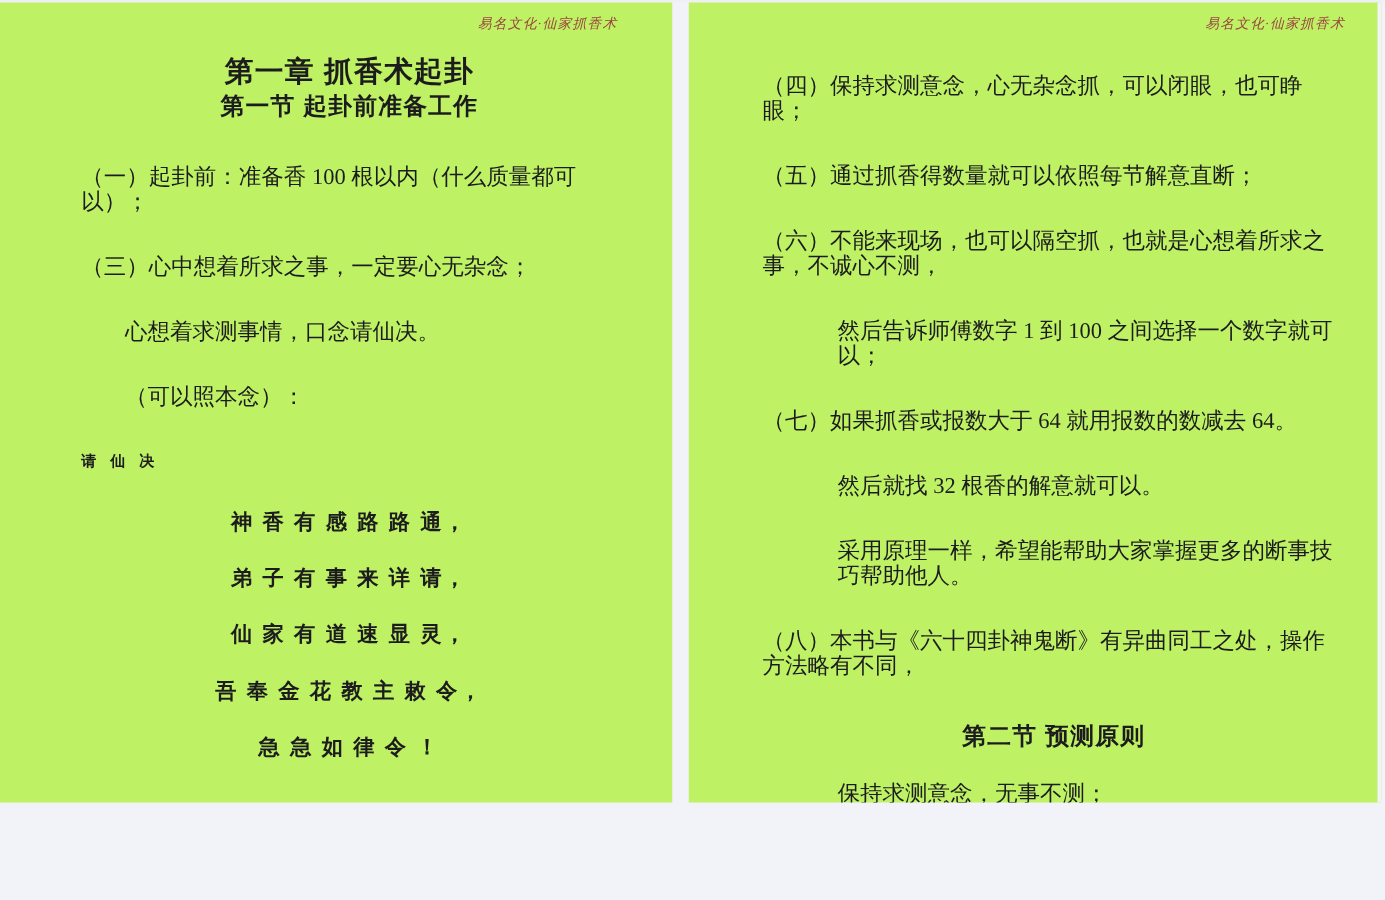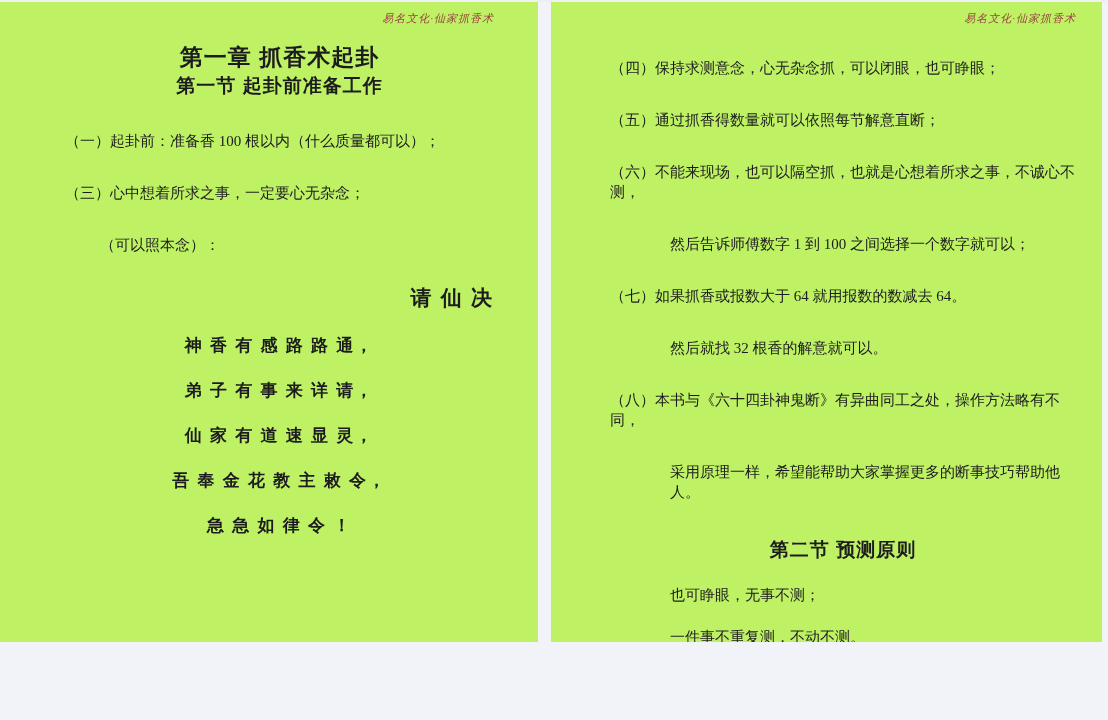--- a/index.html
+++ b/index.html
@@ -26,21 +26,21 @@
   .page-header {
     padding-top: 9px;
     height: 24px;
     text-align: right;
     font-size: 11px;
     font-style: italic;
     color: #9a4341;
     letter-spacing: 1px;
     font-family: "Liberation Serif", "DejaVu Serif", serif;
   }
-  .line { line-height: 20px; font-size: 15px; }
+  .line { line-height: 20px; font-size: 18px; }
   .kind-chapter-title {
     margin-top: 16px;
     font-size: 23px;
     line-height: 31px;
     font-weight: bold;
     text-align: center;
     font-family: "Liberation Sans", "DejaVu Sans", sans-serif;
     letter-spacing: 1px;
   }
   .kind-section-title {
@@ -51,25 +51,26 @@
     font-family: "Liberation Sans", "DejaVu Sans", sans-serif;
     letter-spacing: 1px;
   }
   .page-right .kind-section-title { margin-top: 35px; }
   .kind-item { margin-top: 32px; }
   .kind-cont { margin-top: 32px; }
   .page-left  .kind-cont { padding-left: 35px; }
   .page-right .kind-cont { padding-left: 60px; }
   .kind-poem-title {
     margin-top: 30px;
-    font-size: 21px;
+    font-size: 12px;
     line-height: 26px;
     font-weight: bold;
-    text-align: right;
+    text-align: left;
     letter-spacing: 2px;
+    font-family: Liberation Mono, monospace;
   }
   .kind-poem {
     margin-top: 25px;
     font-size: 17px;
     font-weight: bold;
     text-align: center;
     letter-spacing: 2px;
   }
   .page-right .kind-plain { margin-top: 22px; padding-left: 60px; }
 </style>
@@ -78,20 +79,21 @@
 
 <div class="spread">
 
   <div class="page page-left">
     <div class="page-header">易名文化·仙家抓香术</div>
     <div class="page-body">
         <div class="line kind-chapter-title">第一章 抓香术起卦</div>
         <div class="line kind-section-title">第一节 起卦前准备工作</div>
         <div class="line kind-item">（一）起卦前：准备香 100 根以内（什么质量都可以）；</div>
         <div class="line kind-item">（三）心中想着所求之事，一定要心无杂念；</div>
+        <div class="line kind-cont">心想着求测事情，口念请仙决。</div>
         <div class="line kind-cont">（可以照本念）：</div>
         <div class="line kind-poem-title">请 仙 决</div>
         <div class="line kind-poem">神 香 有 感 路 路 通，</div>
         <div class="line kind-poem">弟 子 有 事 来 详 请，</div>
         <div class="line kind-poem">仙 家 有 道 速 显 灵，</div>
         <div class="line kind-poem">吾 奉 金 花 教 主 敕 令，</div>
         <div class="line kind-poem">急 急 如 律 令 ！</div>
       </div>
   </div>
 
@@ -99,21 +101,21 @@
 
   <div class="page page-right">
     <div class="page-header">易名文化·仙家抓香术</div>
     <div class="page-body">
         <div class="line kind-item">（四）保持求测意念，心无杂念抓，可以闭眼，也可睁眼；</div>
         <div class="line kind-item">（五）通过抓香得数量就可以依照每节解意直断；</div>
         <div class="line kind-item">（六）不能来现场，也可以隔空抓，也就是心想着所求之事，不诚心不测，</div>
         <div class="line kind-cont">然后告诉师傅数字 1 到 100 之间选择一个数字就可以；</div>
         <div class="line kind-item">（七）如果抓香或报数大于 64 就用报数的数减去 64。</div>
         <div class="line kind-cont">然后就找 32 根香的解意就可以。</div>
+        <div class="line kind-cont">采用原理一样，希望能帮助大家掌握更多的断事技巧帮助他人。</div>
         <div class="line kind-item">（八）本书与《六十四卦神鬼断》有异曲同工之处，操作方法略有不同，</div>
-        <div class="line kind-cont">采用原理一样，希望能帮助大家掌握更多的断事技巧帮助他人。</div>
         <div class="line kind-section-title">第二节 预测原则</div>
-        <div class="line kind-plain">也可睁眼，无事不测；</div>
+        <div class="line kind-plain">保持求测意念，无事不测；</div>
         <div class="line kind-plain">一件事不重复测，不动不测。</div>
       </div>
   </div>
 
 </div>
 
 </body></html>

